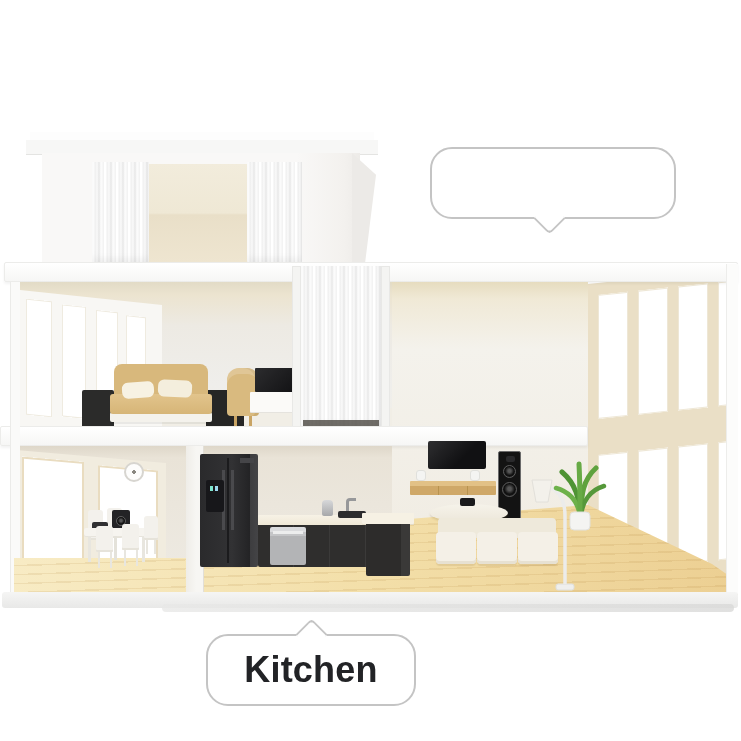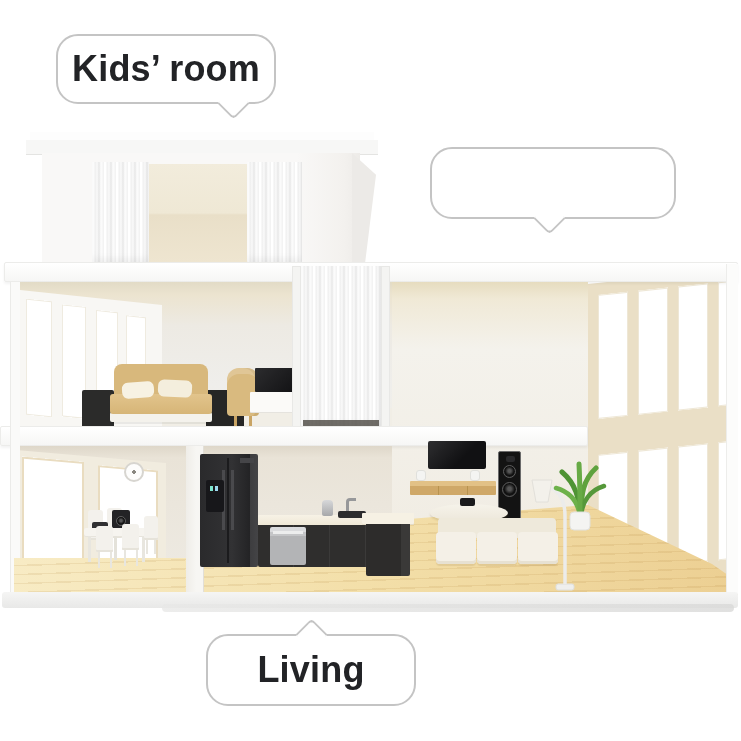--- a/index.html
+++ b/index.html
@@ -176,27 +176,23 @@
     <path d="M28 58 C26 44 18 34 4 30" stroke="#6db14a" stroke-width="4.5" fill="none" stroke-linecap="round"></path>
     <path d="M29 58 C30 44 38 32 52 28" stroke="#55983a" stroke-width="4.5" fill="none" stroke-linecap="round"></path>
     <path d="M28 58 C28 42 28 24 27 6" stroke="#67aa45" stroke-width="5" fill="none" stroke-linecap="round"></path>
     <rect x="18" y="54" width="20" height="18" rx="4" fill="#f4f4f2" stroke="#e1e1dd"></rect>
   </svg>
 
   <div class="a" style="left:726px;top:264px;width:12px;height:330px;background:#fcfcfb;border-left:1px solid #ededeb;"></div>
   <div class="a" style="left:2px;top:592px;width:736px;height:16px;background:linear-gradient(#f5f5f4,#e8e8e7);border-radius:3px;"></div>
   <div class="a" style="left:162px;top:604px;width:572px;height:8px;background:linear-gradient(to right,#e8e8e7,#d9d9d8);border-radius:4px;opacity:.8;"></div>
 
-  <div class="bubble" style="left:56px;top:34px;width:220px;height:70px;">
-    <span>Kids’ room</span>
-    <div class="tail tail-down" style="left:164px;"></div>
-  </div>
 
   <div class="bubble" style="left:430px;top:147px;width:246px;height:72px;">
     <div class="tail tail-down" style="left:106px;"></div>
   </div>
 
   <div class="bubble" style="left:206px;top:634px;width:210px;height:72px;">
-    <span>Living</span>
+    <span>Kitchen</span>
     <div class="tail tail-up" style="left:92px;"></div>
   </div>
 
 </div>
 
 </body></html>

